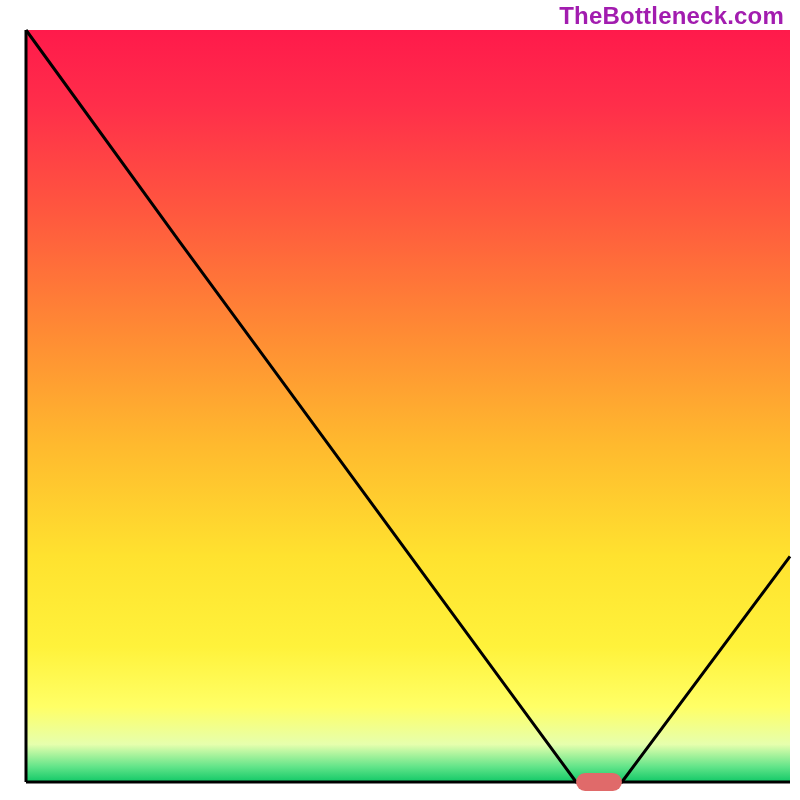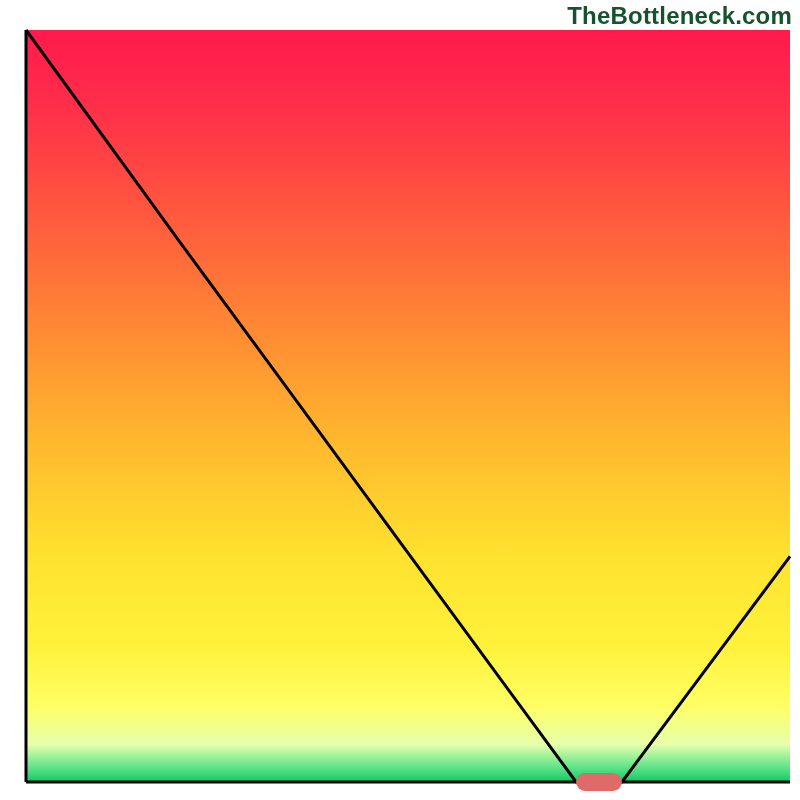--- a/index.html
+++ b/index.html
@@ -11,24 +11,24 @@
     font-family: Arial, Helvetica, sans-serif;
   }
   .stage {
     position: relative;
     width: 800px;
     height: 800px;
   }
   .watermark {
     position: absolute;
     top: 2px;
-    right: 8px;
+    right: 16px;
     font-size: 24px;
     font-weight: 600;
-    color: #14532d;
+    color: #a21caf;
     letter-spacing: 0.2px;
     text-align: center;
   }
   svg.plot {
     position: absolute;
     left: 0;
     top: 0;
     width: 800px;
     height: 800px;
   }

